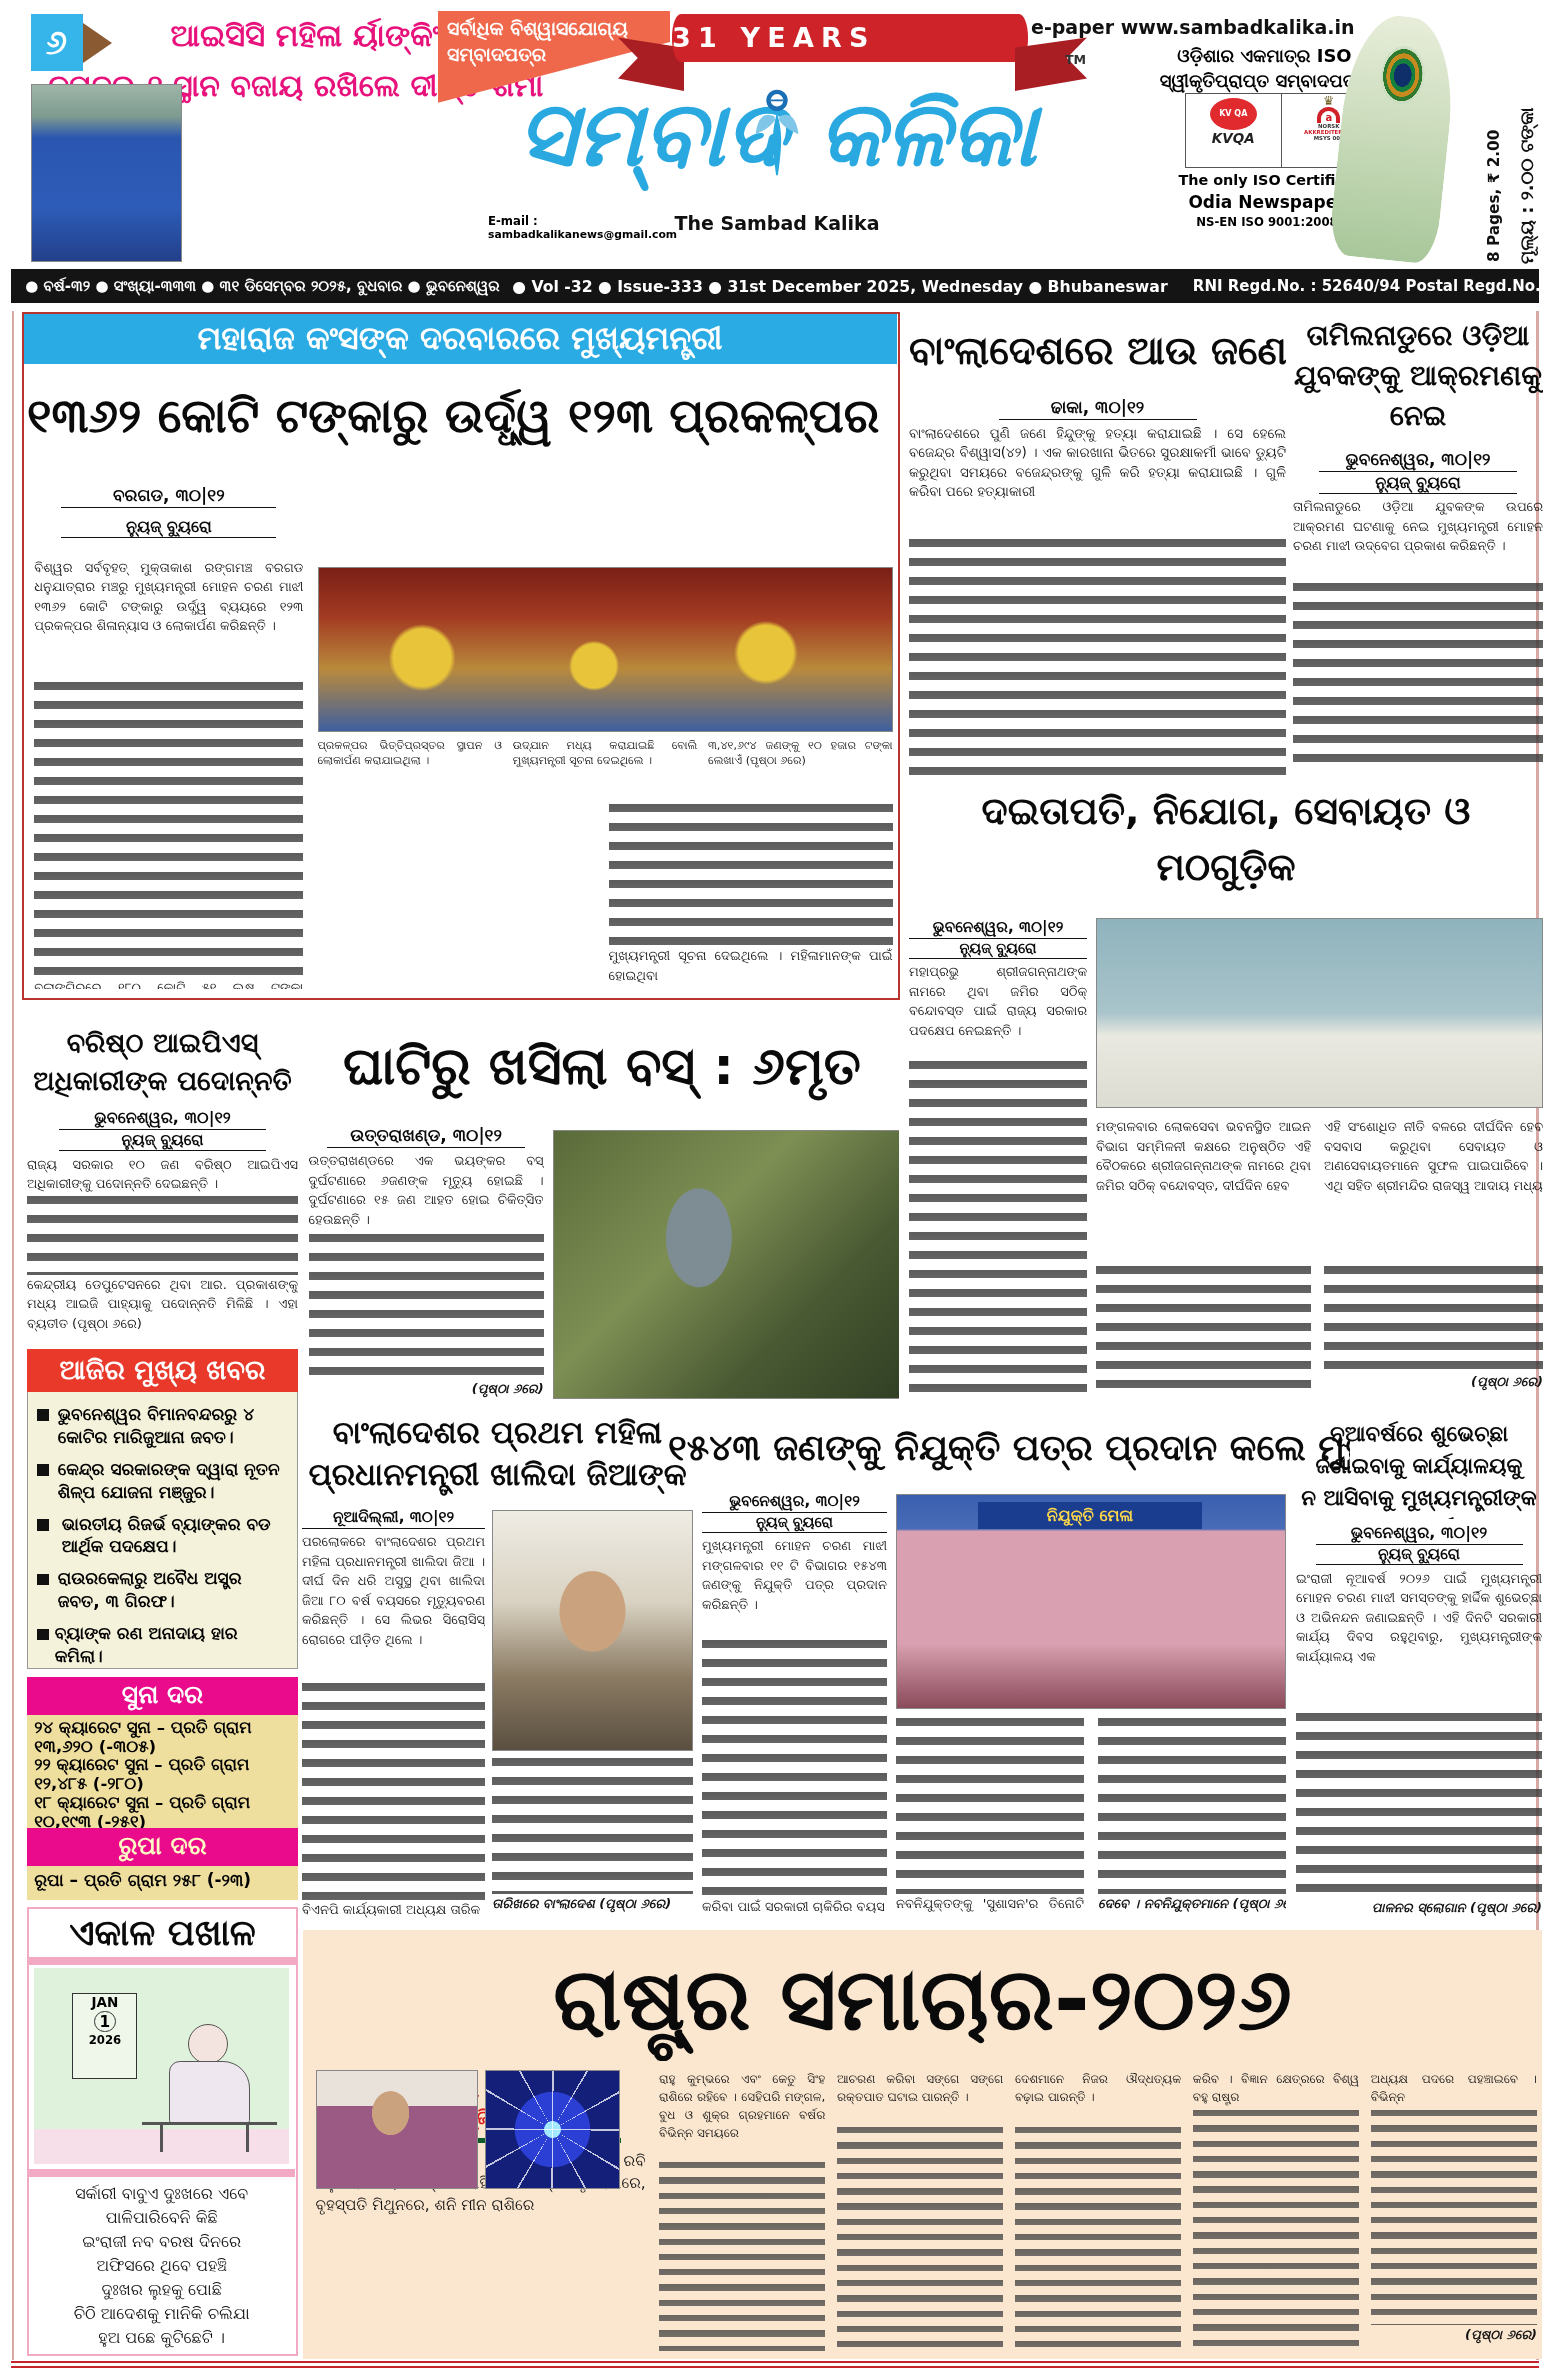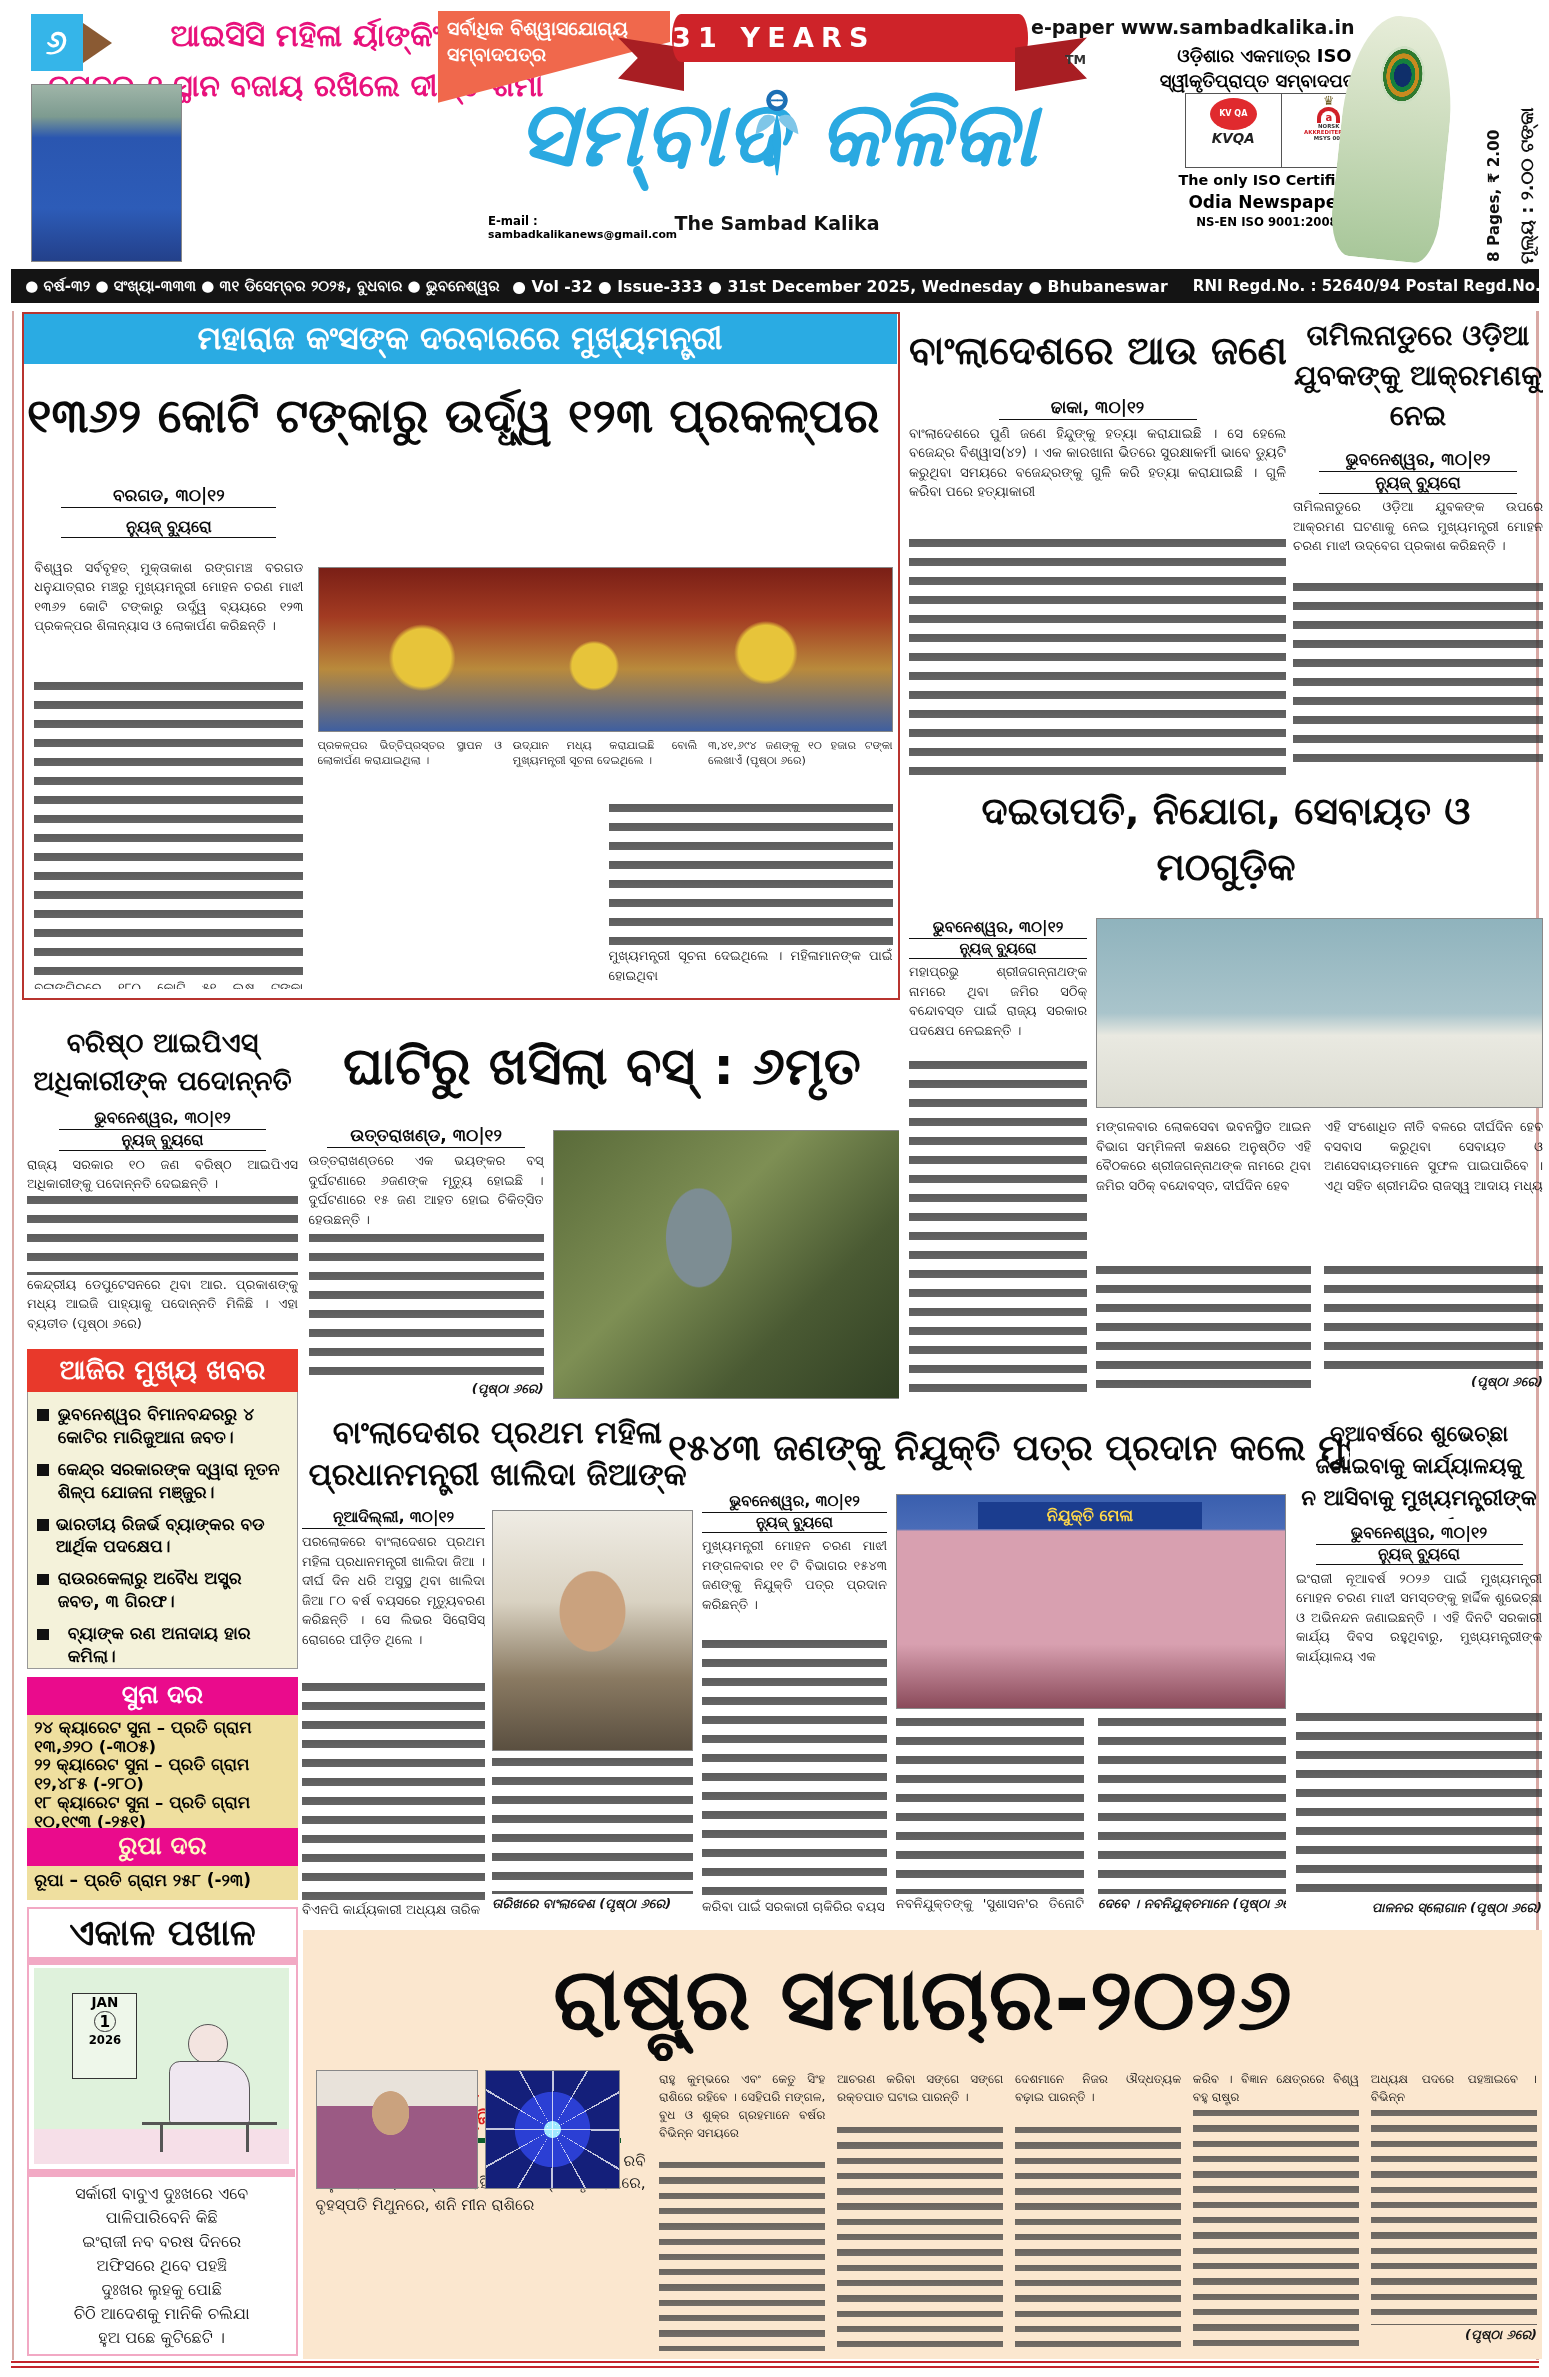--- a/index.html
+++ b/index.html
@@ -188,29 +188,29 @@
     <div class="hl" style="height:43px;background:#e8392b;color:#fff;font-size:27px;line-height:41px">ଆଜିର ମୁଖ୍ୟ ଖବର</div>
     <div style="height:277px;background:#f4f2da;border:0.9px solid #999;border-top:none;padding:10.8px 9px;overflow:hidden">
       <div style="display:flex;gap:9px;margin-bottom:9px">
         <span style="flex:0 0 11.7px;height:11.7px;background:#111;margin-top:6.3px"></span>
         <span class="b" style="font-size:17px;line-height:1.35">ଭୁବନେଶ୍ୱର ବିମାନବନ୍ଦରରୁ ୪ କୋଟିର ମାରିଜୁଆନା ଜବତ।</span>
       </div>
       <div style="display:flex;gap:9px;margin-bottom:9px">
         <span style="flex:0 0 11.7px;height:11.7px;background:#111;margin-top:6.3px"></span>
         <span class="b" style="font-size:17px;line-height:1.35">କେନ୍ଦ୍ର ସରକାରଙ୍କ ଦ୍ୱାରା ନୂତନ ଶିଳ୍ପ ଯୋଜନା ମଞ୍ଜୁର।</span>
       </div>
-      <div style="display:flex;gap:7px;margin-bottom:9px">
+      <div style="display:flex;gap:13px;margin-bottom:9px">
         <span style="flex:0 0 11.7px;height:11.7px;background:#111;margin-top:6.3px"></span>
         <span class="b" style="font-size:17px;line-height:1.35">ଭାରତୀୟ ରିଜର୍ଭ ବ୍ୟାଙ୍କର ବଡ ଆର୍ଥିକ ପଦକ୍ଷେପ।</span>
       </div>
       <div style="display:flex;gap:9px;margin-bottom:9px">
         <span style="flex:0 0 11.7px;height:11.7px;background:#111;margin-top:6.3px"></span>
         <span class="b" style="font-size:17px;line-height:1.35">ରାଉରକେଲାରୁ ଅବୈଧ ଅସ୍ତ୍ର ଜବତ, ୩ ଗିରଫ।</span>
       </div>
-      <div style="display:flex;gap:19px">
+      <div style="display:flex;gap:6px">
         <span style="flex:0 0 11.7px;height:11.7px;background:#111;margin-top:6.3px"></span>
         <span class="b" style="font-size:17px;line-height:1.35">ବ୍ୟାଙ୍କ ରଣ ଅନାଦାୟ ହାର କମିଲା।</span>
       </div>
     </div>
   </div>
 
   <div class="abs" style="left:27px;top:1677px;width:271px;height:223px;overflow:hidden">
     <div class="hl" style="height:38px;background:#ea0b8c;color:#fff;font-size:25px;line-height:36px">ସୁନା ଦର</div>
     <div style="background:#efdf9f;padding:3.6px 7.2px;height:113px;overflow:hidden">
       <div class="b" style="font-size:16.6px;line-height:1.14">୨୪ କ୍ୟାରେଟ ସୁନା – ପ୍ରତି ଗ୍ରାମ ୧୩,୬୨୦ (-୩୦୫)</div>

